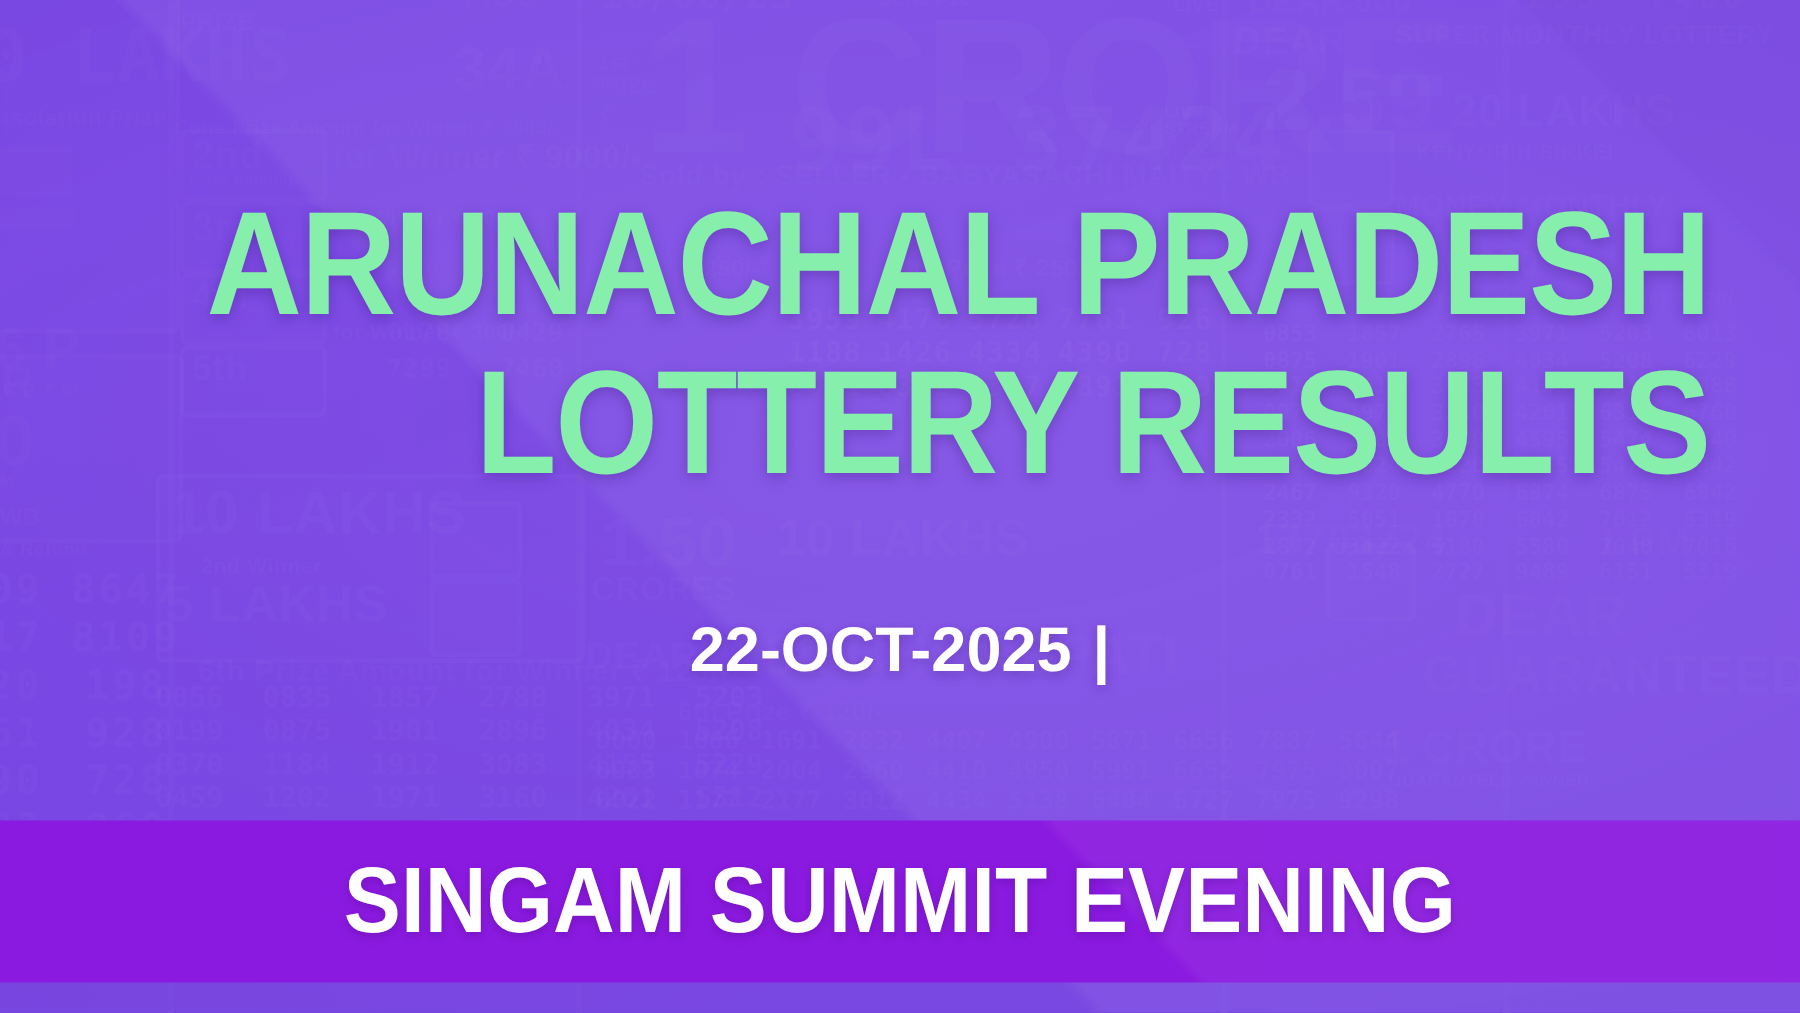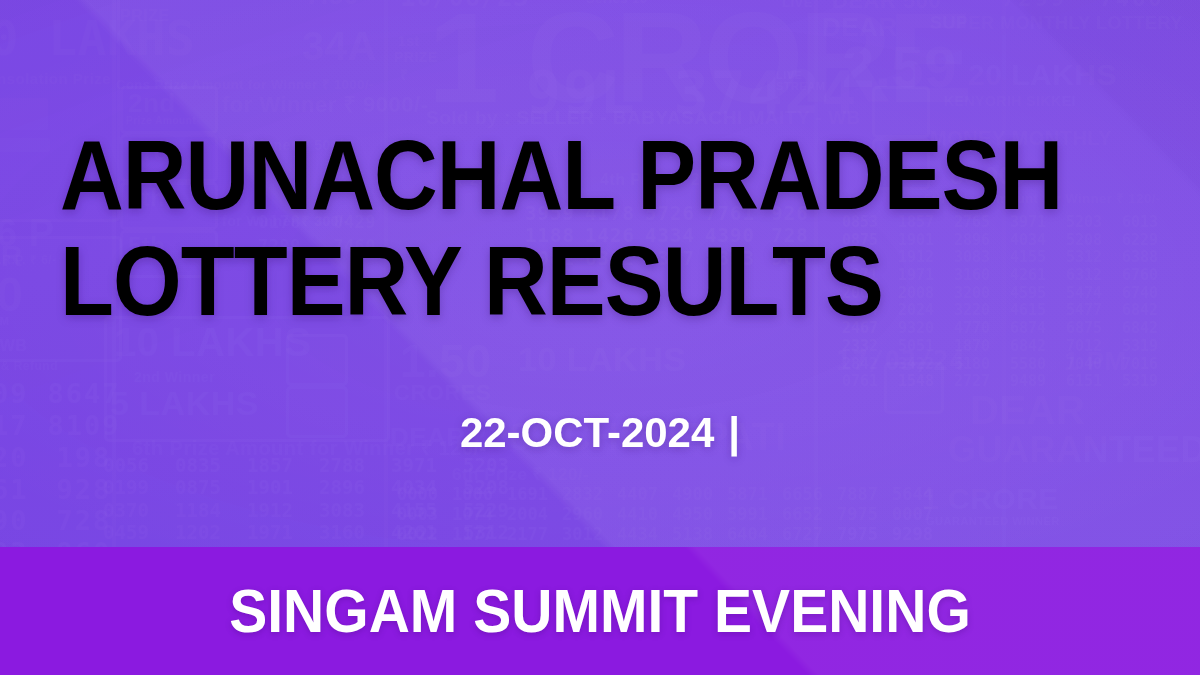--- a/index.html
+++ b/index.html
@@ -143,22 +143,22 @@
     font-size: 51px;
     line-height: 1;
     letter-spacing: -0.5px;
     text-shadow: 0 2px 5px rgba(46,10,96,.30);
   }
 
   .headline {
     position: absolute;
     left: 0;
     right: 0;
-    text-align: left;
-    color: #000000;
+    text-align: right;
+    color: #86efac;
     font-family: "Liberation Sans Narrow", "Liberation Sans", sans-serif;
     font-weight: bold;
     font-stretch: condensed;
     line-height: .92;
     text-shadow: 0 3px 10px rgba(46,10,96,.28);
   }
   .headline .l1 {
     display: block;
     font-size: 98px;
     letter-spacing: -1px;
@@ -189,21 +189,21 @@
     display: inline-block;
     margin-left: 14px;
     font-weight: bold;
   }
 
   .banner {
     position: absolute;
     left: 0;
     right: 0;
     top: 547px;
-    height: 128px;
+    height: 108px;
     background: #8b1ae0;
     overflow: hidden;
   }
   .banner-diag {
     position: absolute;
     inset: -60%;
     background: linear-gradient(46deg,
       rgba(255,255,255,0) 0%,
       rgba(255,255,255,0) 55%,
       rgba(255,255,255,.055) 55.4%,
@@ -499,21 +499,21 @@
 
   <div class="content">
 
 
     <div class="headline" style="top:130px;">
       <span class="l1">ARUNACHAL PRADESH</span>
       <span class="l2">LOTTERY RESULTS</span>
     </div>
 
     <div class="datebar">
-      <span>22-OCT-2024</span><span class="sep">|</span>
+      <span>22-OCT-2025</span><span class="sep">|</span>
     </div>
 
     <div class="banner">
       <div class="banner-diag"></div>
       <div class="banner-text">SINGAM SUMMIT EVENING</div>
     </div>
 
   </div>
 </div>
 

